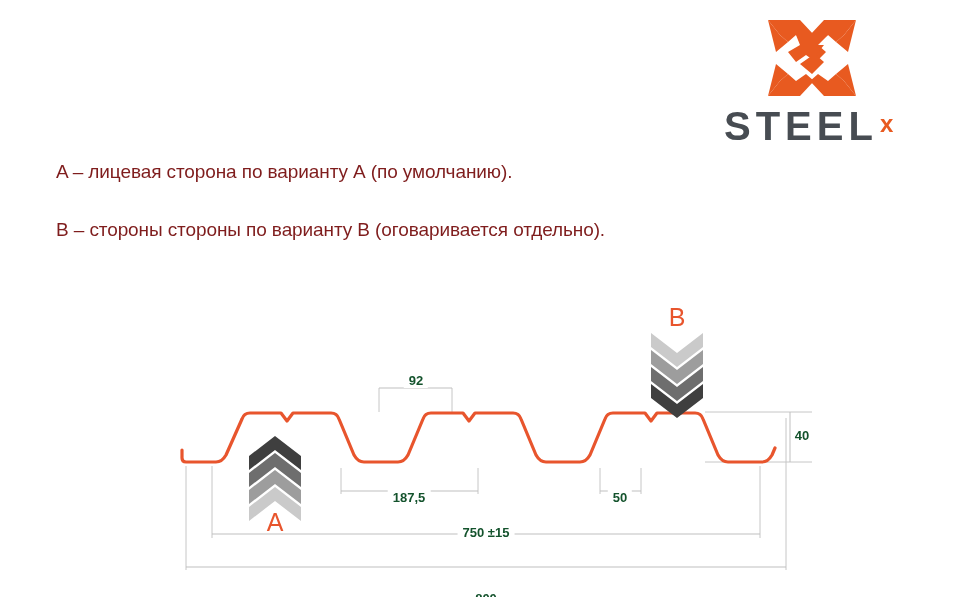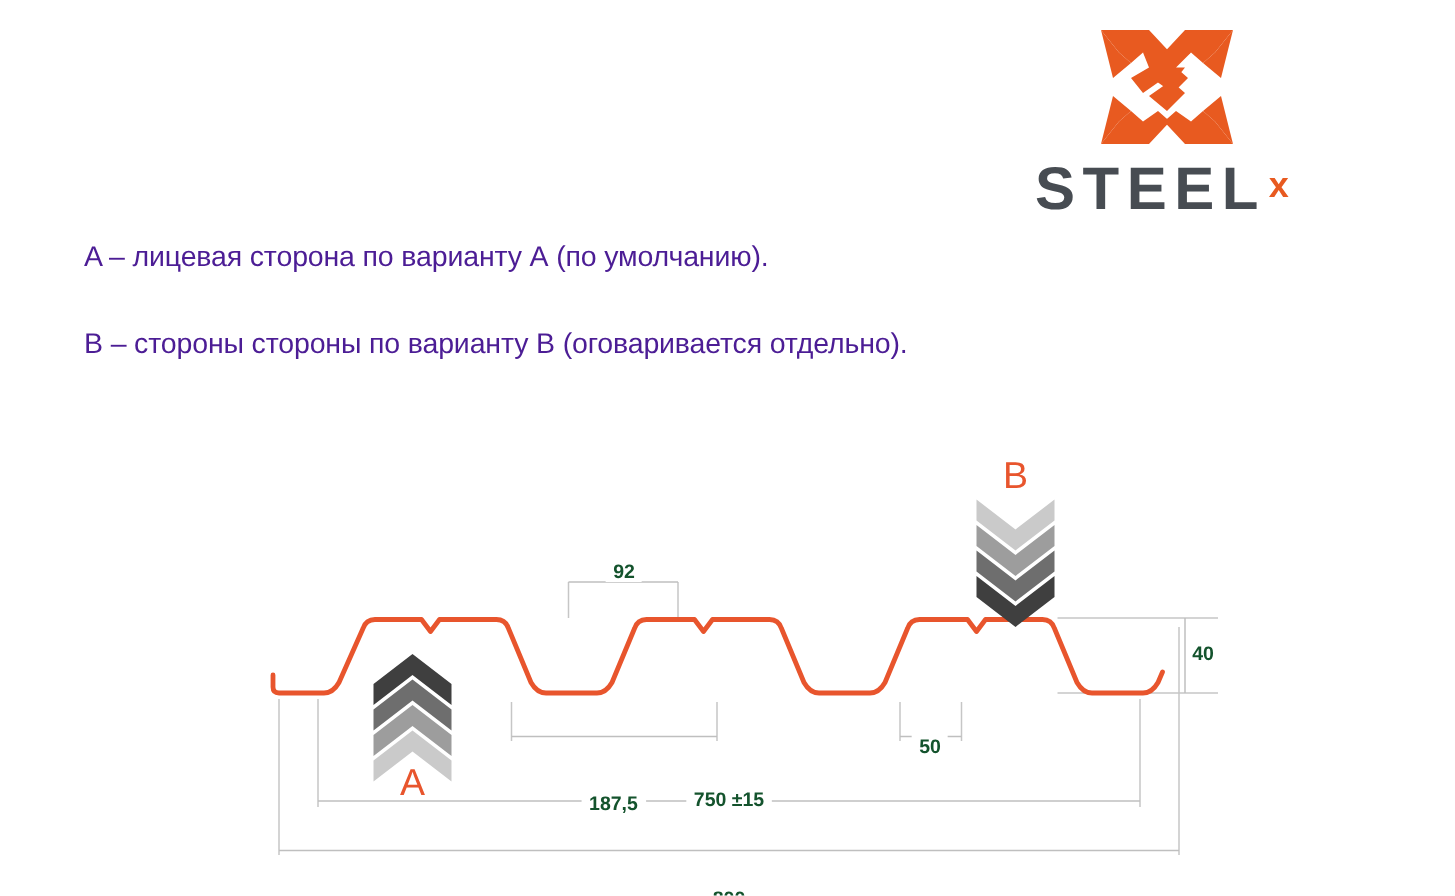--- a/index.html
+++ b/index.html
@@ -20,21 +20,21 @@
     position: absolute;
     left: 0; top: 0;
     width: 970px;
     height: 597px;
     background: #ffffff;
   }
 
   
   #logo-block {
     position: absolute;
-    left: 690px;
+    left: 724px;
     top: 18px;
     width: 220px;
     height: 125px;
   }
   #logo-mark {
     position: absolute;
     left: 42px;
     top: 0px;
     width: 92px;
     height: 80px;
@@ -64,21 +64,21 @@
     top: -8px;
     left: 2px;
   }
 
   
   .desc-line {
     position: absolute;
     left: 56px;
     font-family: "Liberation Sans", sans-serif;
     font-size: 19px;
-    color: #4c1d95;
+    color: #7f1d1d;
     white-space: nowrap;
     letter-spacing: -0.1px;
   }
   #desc-a { top: 161px; }
   #desc-b { top: 219px; }
 
   
   #drawing {
     position: absolute;
     left: 0;
@@ -227,21 +227,21 @@
 
     <g transform="translate(651,333)">
       <path d="M26 20 L52 0 L52 14 L26 34 L0 14 L0 0 Z" fill="#CACACA"></path>
       <path d="M26 37 L52 17 L52 31 L26 51 L0 31 L0 17 Z" fill="#9D9D9D"></path>
       <path d="M26 54 L52 34 L52 48 L26 68 L0 48 L0 34 Z" fill="#6E6E6E"></path>
       <path d="M26 71 L52 51 L52 65 L26 85 L0 65 L0 51 Z" fill="#3F3F3F"></path>
     </g>
   </svg>
 
   <div class="dim-text" style="left:416px; top:373px;">92</div>
-  <div class="dim-text" style="left:409px; top:490px;margin-top:38px;">187,5</div>
+  <div class="dim-text" style="left:409px; top:490px;">187,5</div>
   <div class="dim-text" style="left:620px; top:490px;">50</div>
   <div class="dim-text" style="left:486px; top:525px;">750 ±15</div>
   <div class="dim-text" style="left:486px; top:558px;margin-top:33px;">800</div>
   <div class="dim-text" style="left:802px; top:428px; background:transparent;">40</div>
 
   <div class="marker-letter" style="left:275px; top:508px;">A</div>
   <div class="marker-letter" style="left:677px; top:303px;">B</div>
 
 </div>
 

